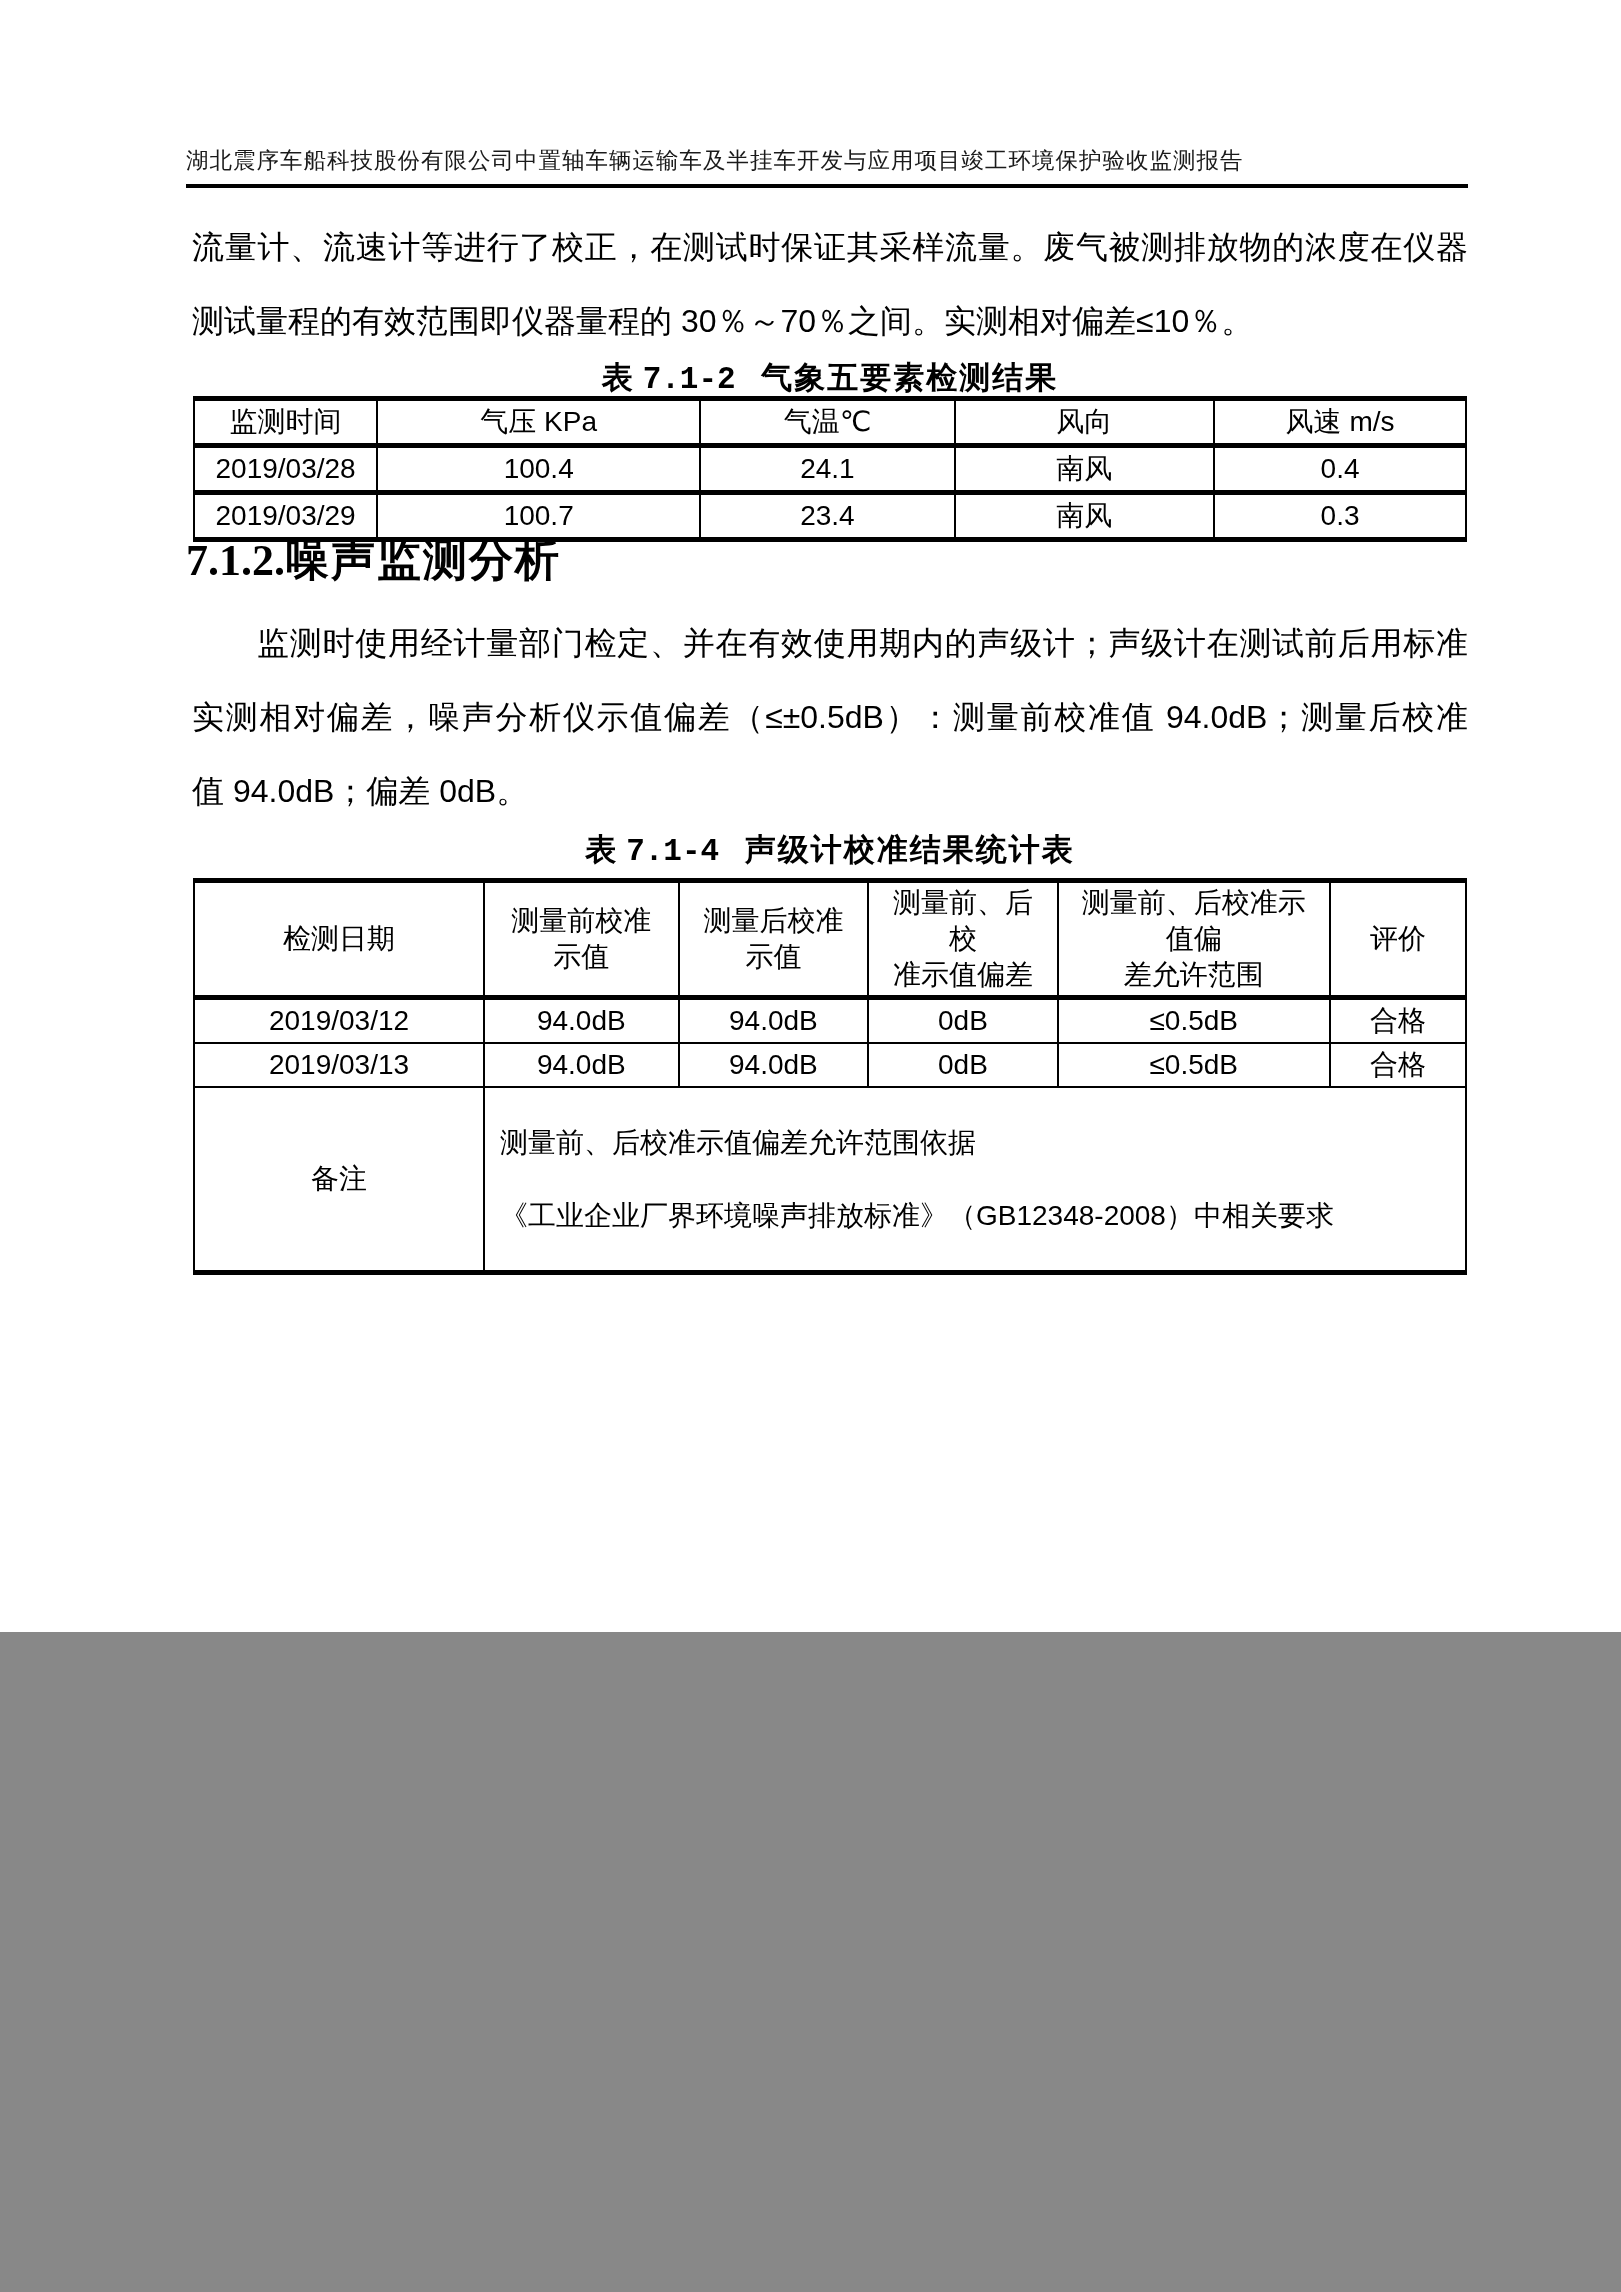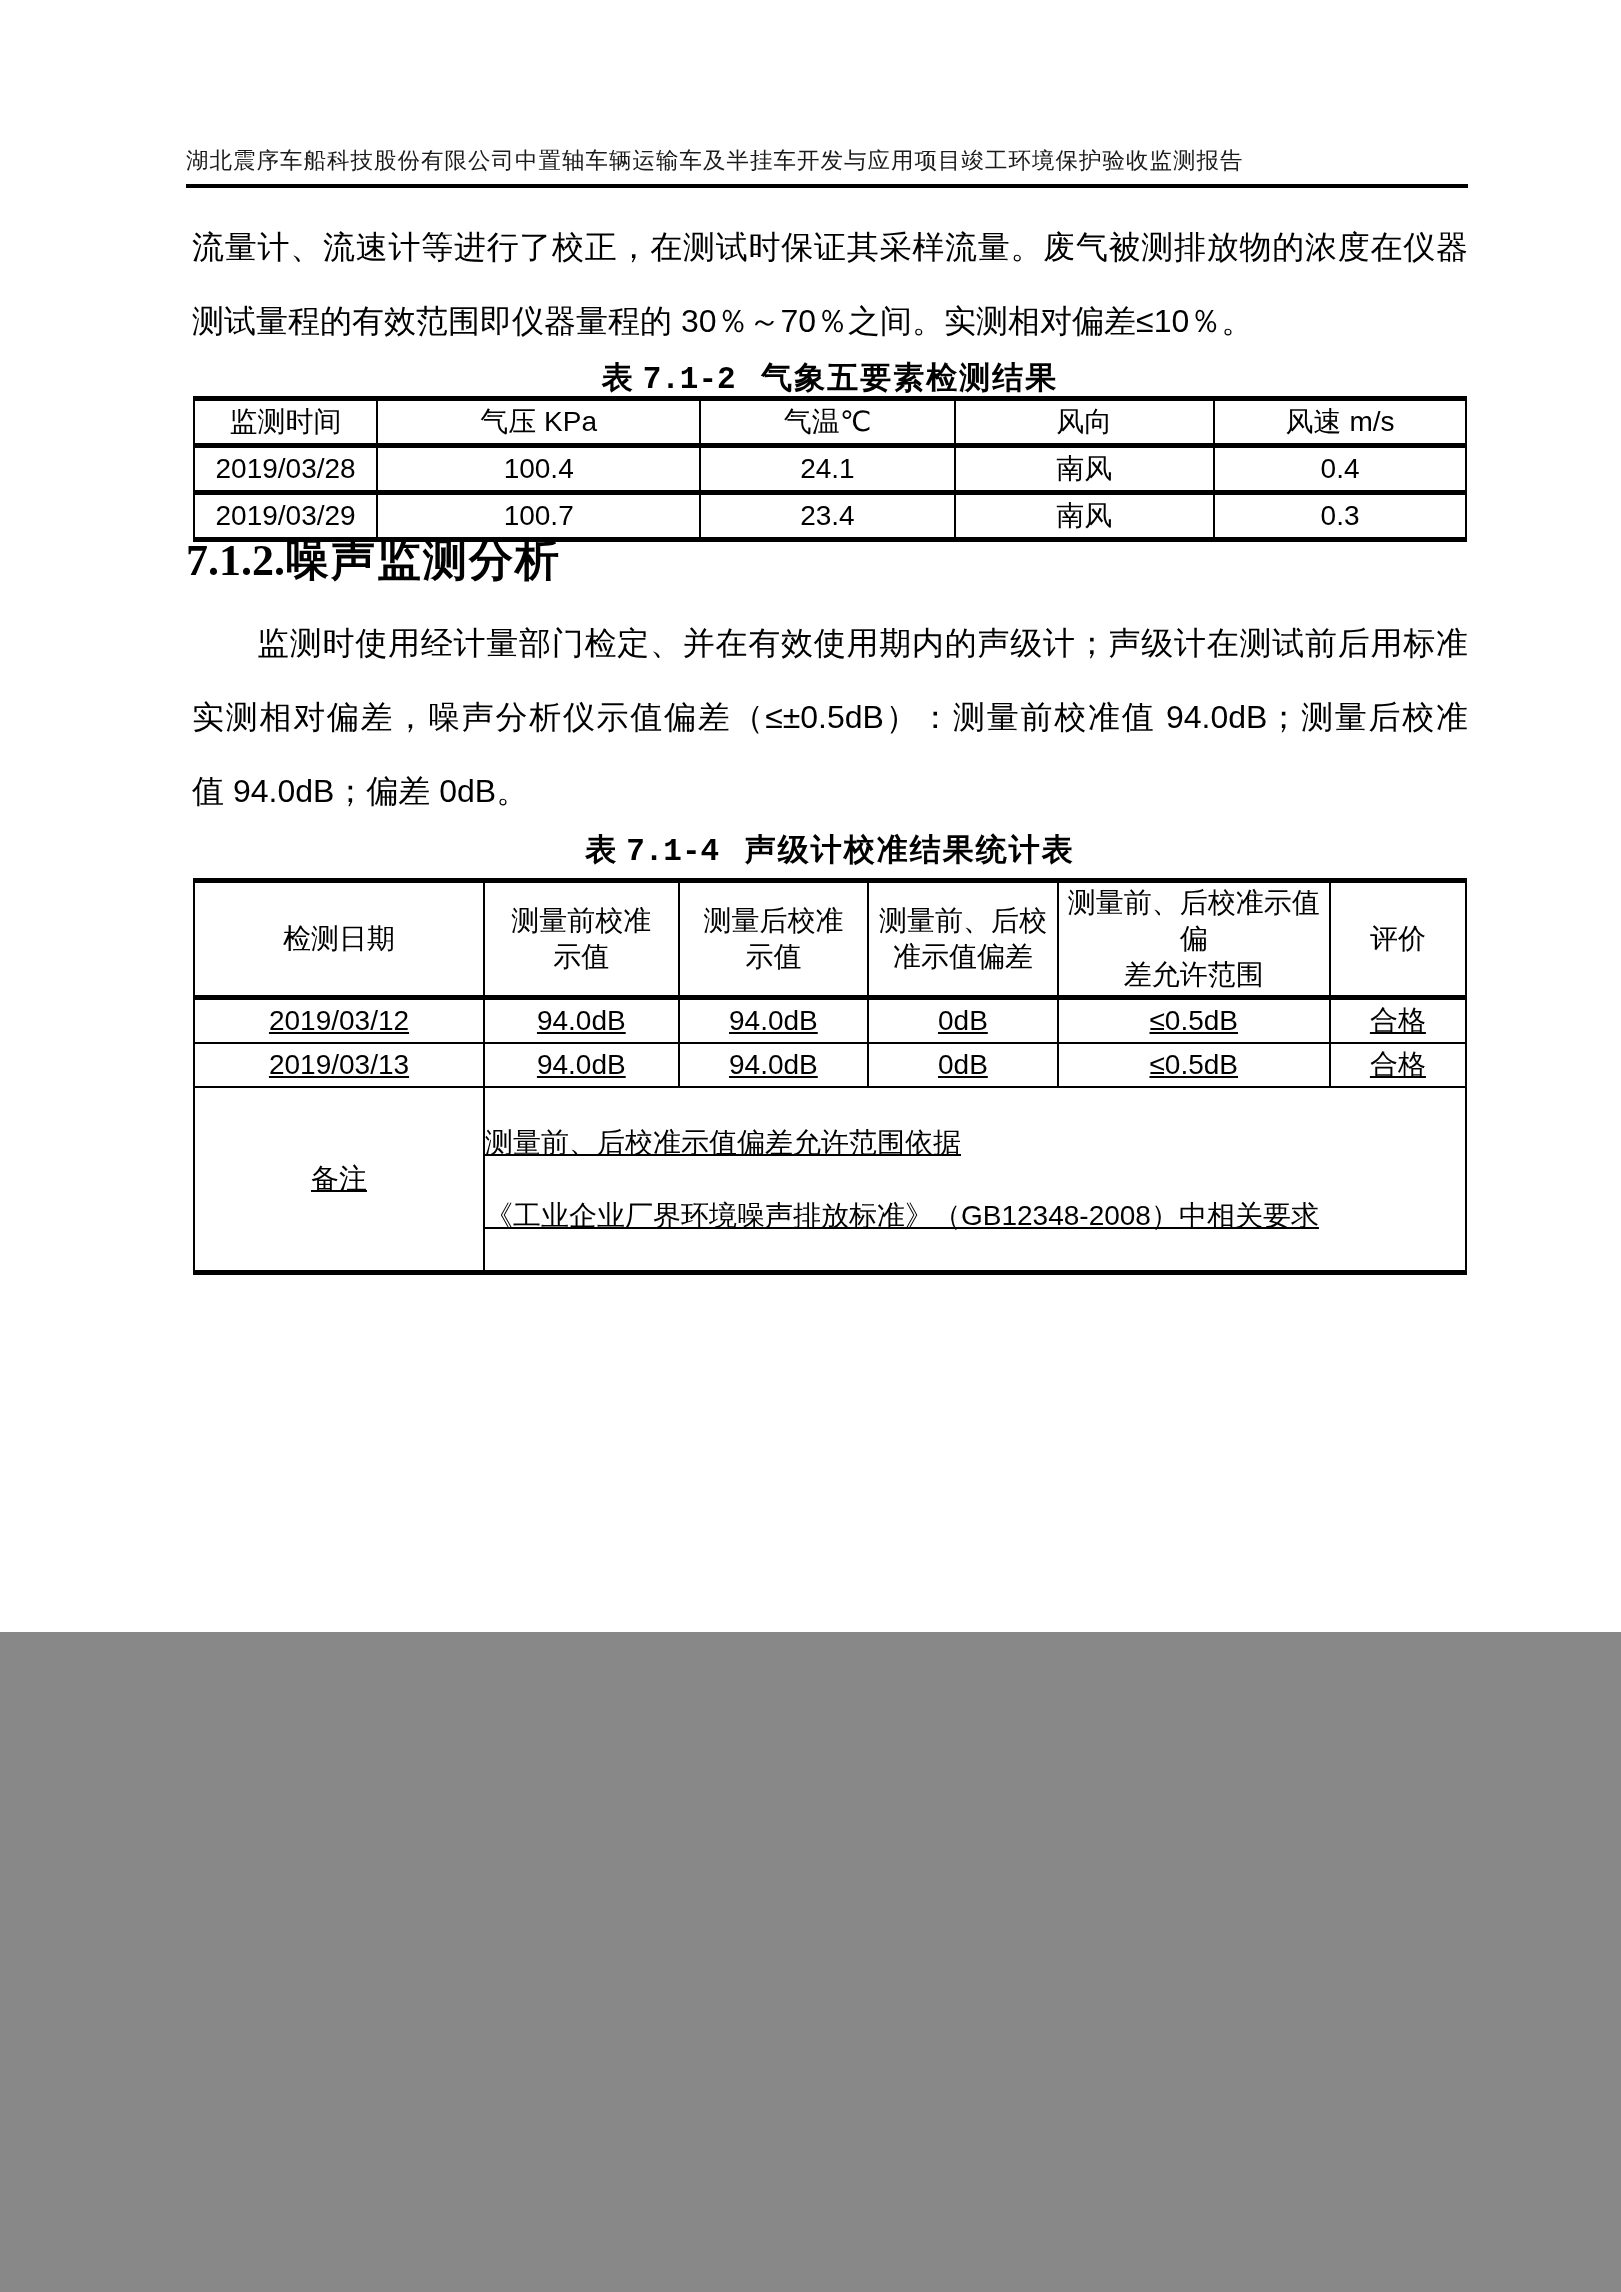--- a/index.html
+++ b/index.html
@@ -78,32 +78,32 @@
     width: 1274px;
     border-collapse: collapse;
     table-layout: fixed;
     font-size: 28px;
   }
   td, th {
     text-align: center;
     vertical-align: middle;
     font-weight: normal;
     white-space: pre-line;
-    padding: 2px 0;
+    padding: 2px 15px;
     overflow: hidden;
   }
   .t1 { top: 396px; border-top: 5.9px solid #000; border-bottom: 5.9px solid #000; }
   .t1 th, .t1 td { border-left: 2px solid #000; border-right: 2px solid #000; }
   .t1 thead th { height: 45px; border-bottom: 5.9px solid #000; }
   .t1 tbody td { height: 36px; }
   .t1 tbody tr:first-child td { border-bottom: 5.9px solid #000; }
   .t2 { top: 878px; border-top: 5.9px solid #000; border-bottom: 5.9px solid #000; }
   .t2 th, .t2 td { border-left: 2.9px solid #000; border-right: 2.9px solid #000; }
   .t2 thead th { height: 82px; border-bottom: 5.9px solid #000; line-height: 36px; }
-  .t2 tbody td { height: 37px; text-decoration: underline; }
+  .t2 tbody td { height: 37px; }
   .t2 tbody tr.data-row td { border-bottom: 2.9px solid #000; }
   .t2 .remark-cell { height: 90px; }
   .remark-line { text-align: left; line-height: 41px; }
   
   .page-number {
     position: absolute;
     left: 192px; top: 2099px;
     width: 1276px;
     text-align: center;
     font-size: 27.4px;

